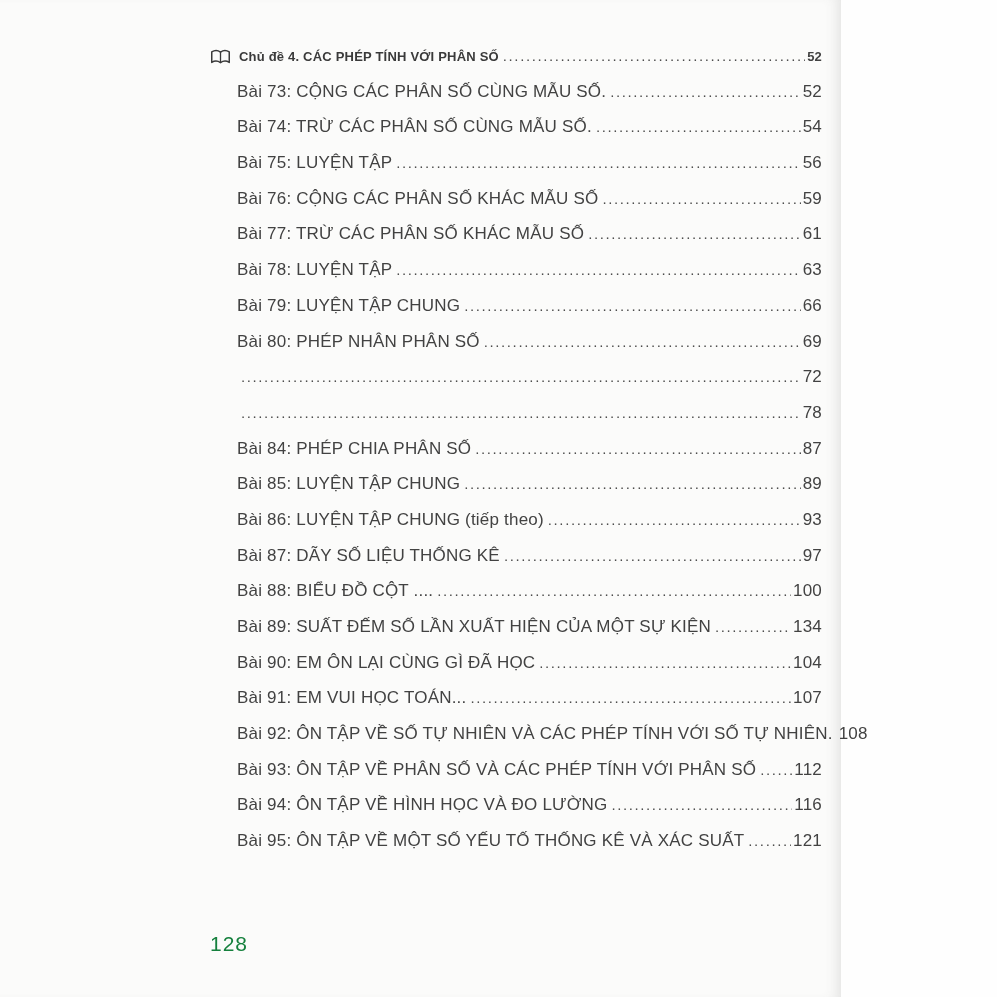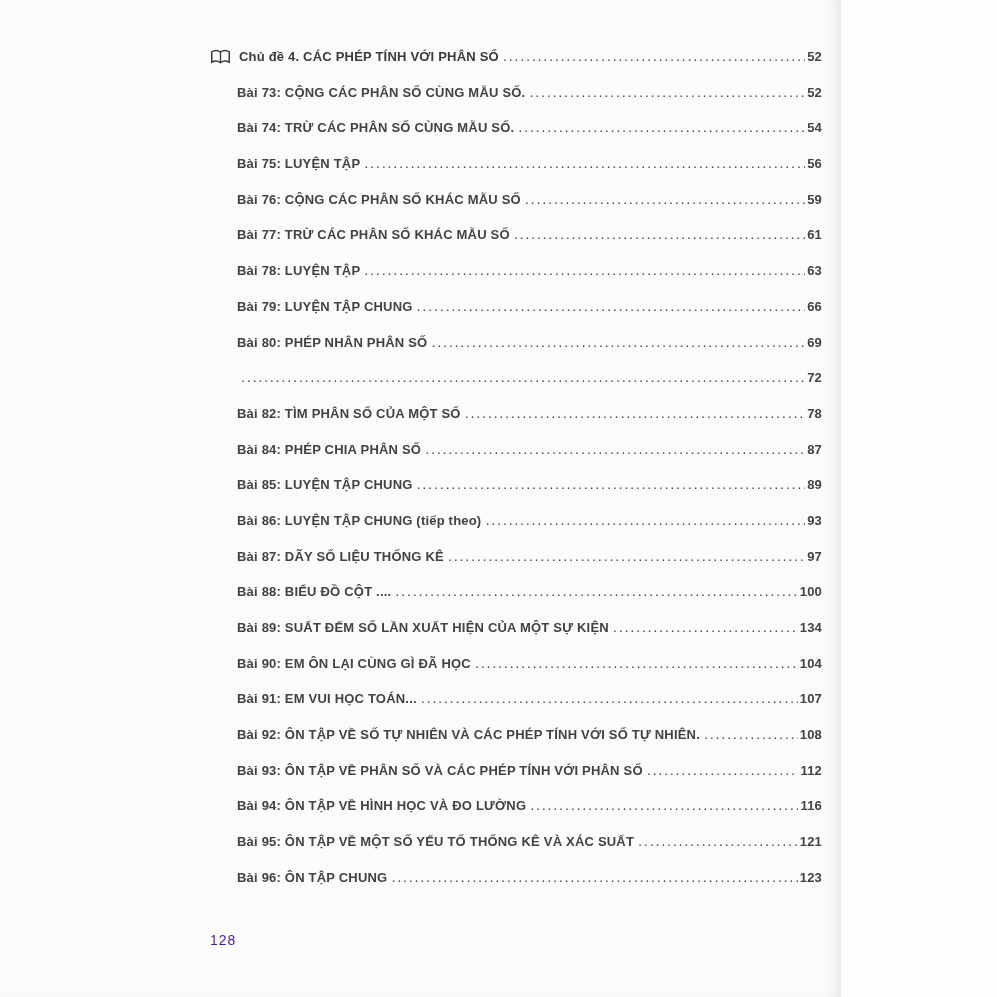--- a/index.html
+++ b/index.html
@@ -34,24 +34,23 @@
     position: absolute;
     left: 210px;
     top: 38px;
     width: 612px;
   }
   .row {
     display: flex;
     align-items: baseline;
     height: 35.7px;
     line-height: 35.7px;
-    font-size: 13px;
+    font-size: 17px;
     letter-spacing: 0.2px;
     white-space: nowrap;
-    font-weight: bold;
   }
   .row.chapter {
     font-weight: bold;
     font-size: 13px;
     color: #3a3a3a;
   }
   .row .label {
     flex: 0 0 auto;
   }
   .row.entry {
@@ -86,23 +85,23 @@
   }
   .book-icon svg {
     display: block;
     width: 100%;
     height: 100%;
   }
   .footer-pagenum {
     position: absolute;
     left: 210px;
     top: 932px;
-    font-size: 14px;
+    font-size: 21px;
     letter-spacing: 1px;
-    color: #4c1d95;
+    color: #15803d;
   }
 </style>
 </head>
 <body>
 
 <div class="scan-area"></div>
 <div class="right-margin"></div>
 
 <div class="toc">
   <div class="row chapter">
@@ -164,21 +163,20 @@
     <span class="leader"></span>
     <span class="pagenum">69</span>
   </div>
 
   <div class="row entry">
     <span class="leader"></span>
     <span class="pagenum">72</span>
   </div>
 
   <div class="row entry">
-    <span class="label">Bài 82: TÌM PHÂN SỐ CỦA MỘT SỐ</span>
     <span class="leader"></span>
     <span class="pagenum">78</span>
   </div>
 
 
   <div class="row entry">
     <span class="label">Bài 84: PHÉP CHIA PHÂN SỐ</span>
     <span class="leader"></span>
     <span class="pagenum">87</span>
   </div>
@@ -242,21 +240,16 @@
     <span class="leader"></span>
     <span class="pagenum">116</span>
   </div>
 
   <div class="row entry">
     <span class="label">Bài 95: ÔN TẬP VỀ MỘT SỐ YẾU TỐ THỐNG KÊ VÀ XÁC SUẤT</span>
     <span class="leader"></span>
     <span class="pagenum">121</span>
   </div>
 
-  <div class="row entry">
-    <span class="label">Bài 96: ÔN TẬP CHUNG</span>
-    <span class="leader"></span>
-    <span class="pagenum">123</span>
-  </div>
 </div>
 </div>
 
 <div class="footer-pagenum">128</div>
 
 </body></html>

